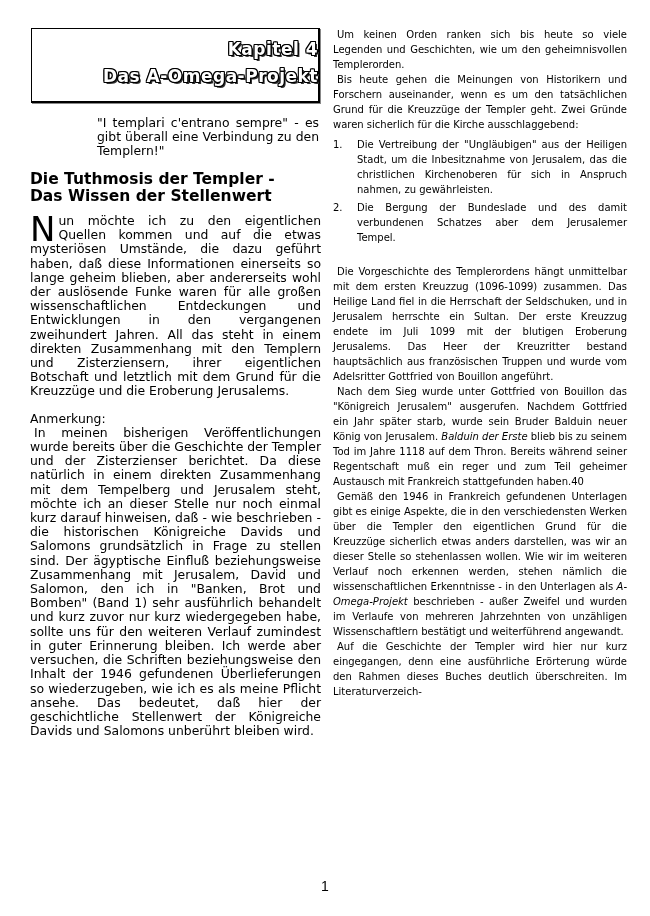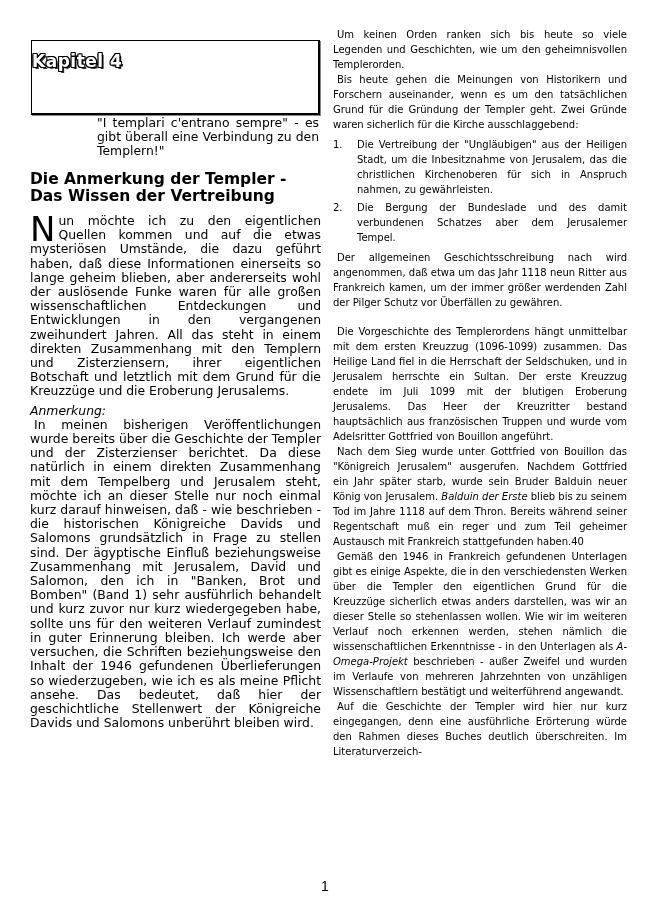--- a/index.html
+++ b/index.html
@@ -1,70 +1,70 @@
 <!DOCTYPE html>
 <html><head>
 <meta charset="utf-8">
 <style>
   html, body { margin: 0; padding: 0; background: #ffffff; }
   body { width: 650px; height: 916px; position: relative; overflow: hidden;
          font-family: "DejaVu Sans", sans-serif; color: #000; }
   p { margin: 0; text-align: justify; }
   .indent { text-indent: 4px; }
-  .title-box { position: absolute; left: 31px; top: 40px; width: 286px; height: 72px;
+  .title-box { position: absolute; left: 31px; top: 28px; width: 286px; height: 72px;
                border: 1px solid #000; border-right: 2px solid #000; border-bottom: 2px solid #000;
-               box-shadow: 1px 1px 0 #888; text-align: left; }
+               box-shadow: 1px 1px 0 #888; text-align: right; }
   .title-box .t { font-family: "DejaVu Sans", sans-serif; font-weight: bold; font-size: 17px;
                   color: #fff; letter-spacing: 0.5px;
                   text-shadow: -1px -1px 0 #000, 1px -1px 0 #000, -1px 1px 0 #000, 1px 1px 0 #000,
                                0 1px 0 #000, 1px 0 0 #000, 0 -1px 0 #000, -1px 0 0 #000, 2px 2px 0 #333; }
   .t1 { position: absolute; left: 0; right: 0; top: 10px; }
   .t2 { position: absolute; left: 0; right: 0; top: 37px; }
   .quote { position: absolute; left: 97px; top: 116px; width: 222px; font-size: 12.4px; line-height: 14.2px; text-align: justify; }
   .heading { position: absolute; left: 30px; top: 171px; width: 290px; font-weight: bold; font-size: 15.5px; line-height: 17px; }
   .body-left { position: absolute; left: 30px; top: 214px; width: 291px; font-size: 12.4px; line-height: 14.2px; }
   .dropcap { float: left; font-size: 34px; line-height: 26px; margin: 2px 3px 0 0; font-family: "DejaVu Sans", sans-serif; }
-  .note-label { margin-top: 5px; font-style: italic; }
+  .note-label { margin-top: 13px; }
   .body-right { position: absolute; left: 333px; top: 27px; width: 294px; font-size: 10px; line-height: 15px; }
   ol { margin: 5px 0 5px 0; padding: 0; list-style: none; }
   ol li { position: relative; padding-left: 24px; text-align: justify; margin-bottom: 3px; }
   ol li .num { position: absolute; left: 0; top: 0; }
   .gap2 { height: 14px; }
   em { font-style: italic; }
   .page-number { position: absolute; left: 0; width: 650px; top: 878px; text-align: center;
                  font-family: "Liberation Sans", sans-serif; font-size: 14px; }
 </style>
 </head>
 <body>
 
 <div class="title-box">
   <div class="t t1">Kapitel 4</div>
+  <div class="t t2">Das A-Omega-Projekt</div>
 </div>
 
 <div class="quote">"I templari c'entrano sempre" - es gibt überall eine Verbindung zu den Templern!"</div>
 
 <div class="heading">
-  <div>Die Anmerkung der Templer -</div>
-  <div>Das Wissen der Vertreibung</div>
+  <div>Die Tuthmosis der Templer -</div>
+  <div>Das Wissen der Stellenwert</div>
 </div>
 
 <div class="body-left">
   <p><span class="dropcap">N</span><span>un möchte ich zu den eigentlichen Quellen kommen und auf die etwas mysteriösen Umstände, die dazu geführt haben, daß diese Informationen einerseits so lange geheim blieben, aber andererseits wohl der auslösende Funke waren für alle großen wissenschaftlichen Entdeckungen und Entwicklungen in den vergangenen zweihundert Jahren. All das steht in einem direkten Zusammenhang mit den Templern und Zisterziensern, ihrer eigentlichen Botschaft und letztlich mit dem Grund für die Kreuzzüge und die Eroberung Jerusalems.</span></p>
   <p class="note-label">Anmerkung:</p>
   <p class="indent">In meinen bisherigen Veröffentlichungen wurde bereits über die Geschichte der Templer und der Zisterzienser berichtet. Da diese natürlich in einem direkten Zusammenhang mit dem Tempelberg und Jerusalem steht, möchte ich an dieser Stelle nur noch einmal kurz darauf hinweisen, daß - wie beschrieben - die historischen Königreiche Davids und Salomons grundsätzlich in Frage zu stellen sind. Der ägyptische Einfluß beziehungsweise Zusammenhang mit Jerusalem, David und Salomon, den ich in "Banken, Brot und Bomben" (Band 1) sehr ausführlich behandelt und kurz zuvor nur kurz wiedergegeben habe, sollte uns für den weiteren Verlauf zumindest in guter Erinnerung bleiben. Ich werde aber versuchen, die Schriften beziehungsweise den Inhalt der 1946 gefundenen Überlieferungen so wiederzugeben, wie ich es als meine Pflicht ansehe. Das bedeutet, daß hier der geschichtliche Stellenwert der Königreiche Davids und Salomons unberührt bleiben wird.</p>
 </div>
 
 <div class="body-right">
   <p class="indent">Um keinen Orden ranken sich bis heute so viele Legenden und Geschichten, wie um den geheimnisvollen Templerorden.</p>
-  <p class="indent">Bis heute gehen die Meinungen von Historikern und Forschern auseinander, wenn es um den tatsächlichen Grund für die Gründung der Templer geht. Zwei Gründe waren sicherlich für die Kirche ausschlaggebend:</p>
+  <p class="indent">Bis heute gehen die Meinungen von Historikern und Forschern auseinander, wenn es um den tatsächlichen Grund für die Kreuzzüge der Templer geht. Zwei Gründe waren sicherlich für die Kirche ausschlaggebend:</p>
   <ol>
     <li><span class="num">1.</span><span>Die Vertreibung der "Ungläubigen" aus der Heiligen Stadt, um die Inbesitznahme von Jerusalem, das die christlichen Kirchenoberen für sich in Anspruch nahmen, zu gewährleisten.</span></li>
     <li><span class="num">2.</span><span>Die Bergung der Bundeslade und des damit verbundenen Schatzes aber dem Jerusalemer Tempel.</span></li>
   </ol>
-  <p class="indent">Der allgemeinen Geschichtsschreibung nach wird angenommen, daß etwa um das Jahr 1118 neun Ritter aus Frankreich kamen, um der immer größer werdenden Zahl der Pilger Schutz vor Überfällen zu gewähren.</p>
   <div class="gap2"></div>
   <p class="indent">Die Vorgeschichte des Templerordens hängt unmittelbar mit dem ersten Kreuzzug (1096-1099) zusammen. Das Heilige Land fiel in die Herrschaft der Seldschuken, und in Jerusalem herrschte ein Sultan. Der erste Kreuzzug endete im Juli 1099 mit der blutigen Eroberung Jerusalems. Das Heer der Kreuzritter bestand hauptsächlich aus französischen Truppen und wurde vom Adelsritter Gottfried von Bouillon angeführt.</p>
   <p class="indent"><span>Nach dem Sieg wurde unter Gottfried von Bouillon das "Königreich Jerusalem" ausgerufen. Nachdem Gottfried ein Jahr später starb, wurde sein Bruder Balduin neuer König von Jerusalem. </span><em>Balduin der Erste</em><span> blieb bis zu seinem Tod im Jahre 1118 auf dem Thron. Bereits während seiner Regentschaft muß ein reger und zum Teil geheimer Austausch mit Frankreich stattgefunden haben.40</span></p>
   <p class="indent"><span>Gemäß den 1946 in Frankreich gefundenen Unterlagen gibt es einige Aspekte, die in den verschiedensten Werken über die Templer den eigentlichen Grund für die Kreuzzüge sicherlich etwas anders darstellen, was wir an dieser Stelle so stehenlassen wollen. Wie wir im weiteren Verlauf noch erkennen werden, stehen nämlich die wissenschaftlichen Erkenntnisse - in den Unterlagen als </span><em>A-Omega-Projekt</em><span> beschrieben - außer Zweifel und wurden im Verlaufe von mehreren Jahrzehnten von unzähligen Wissenschaftlern bestätigt und weiterführend angewandt.</span></p>
   <p class="indent">Auf die Geschichte der Templer wird hier nur kurz eingegangen, denn eine ausführliche Erörterung würde den Rahmen dieses Buches deutlich überschreiten. Im Literaturverzeich-</p>
 </div>
 
 <div class="page-number">1</div>
 
 </body></html>

